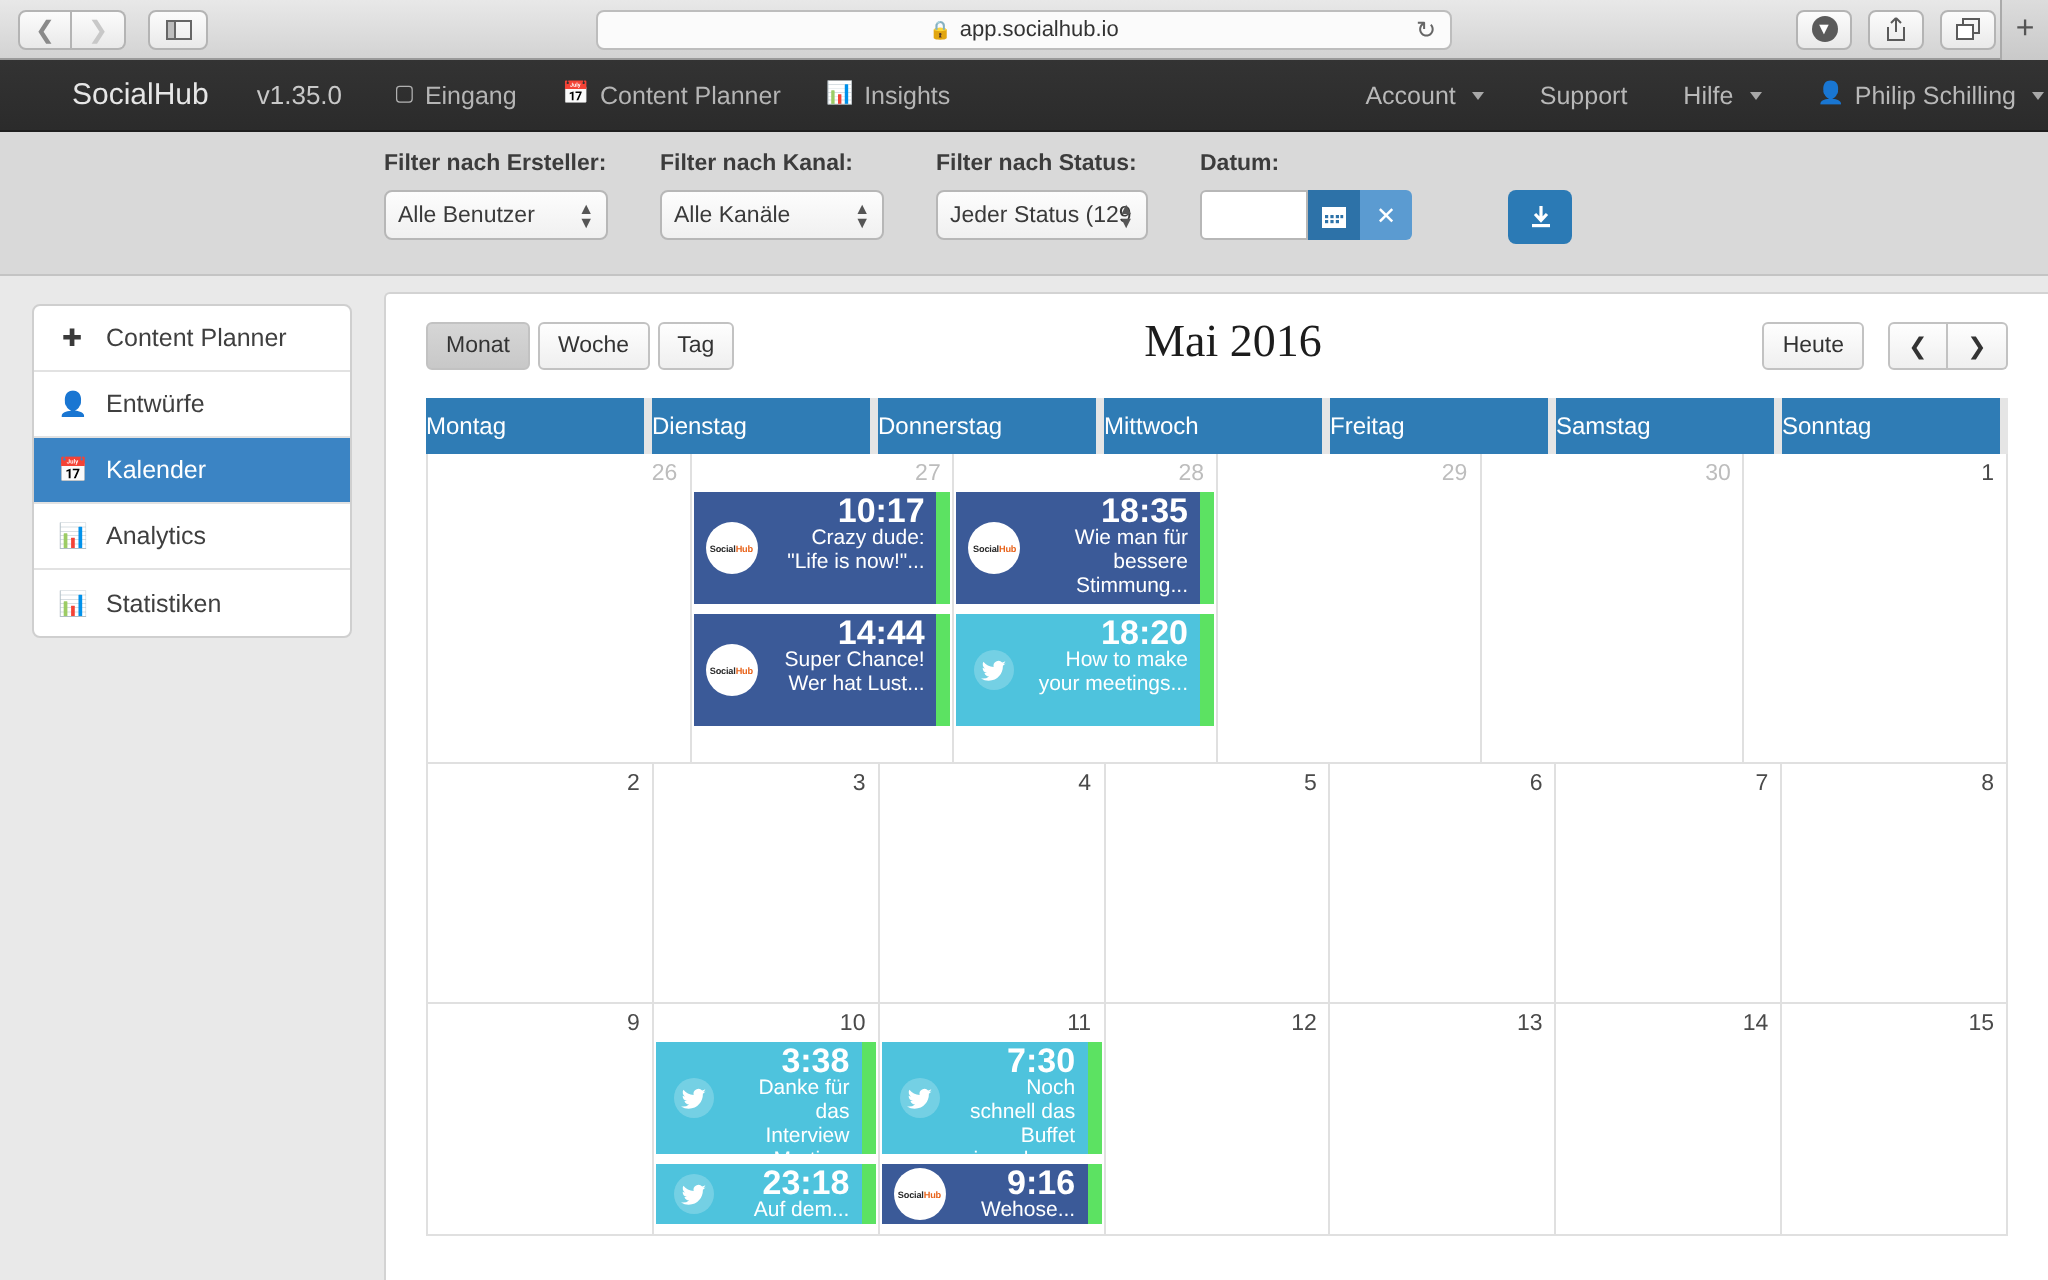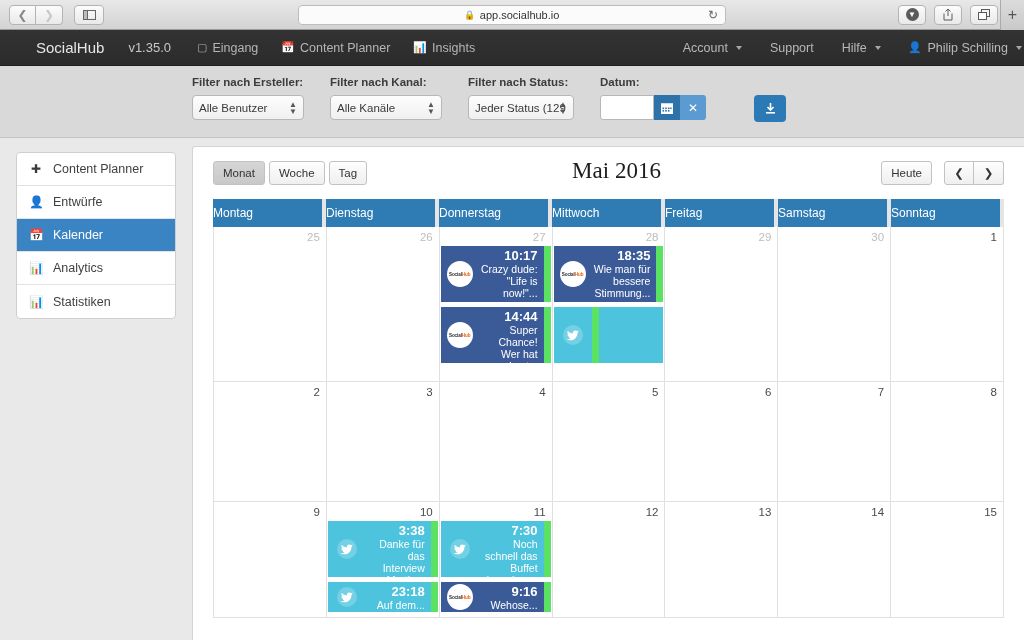--- a/index.html
+++ b/index.html
@@ -242,21 +242,21 @@
   .av-circle .lg {
     font-size: 4.6px; font-weight: bold; color: #2a2a2a;
     letter-spacing: -0.1px;
   }
   .av-circle .lg b { color: #e8641c; }
   .evt-body {
     flex: 1; min-width: 0; text-align: right;
     padding: 4px 6px 0 0;
     line-height: 12px;
   }
-  .evt-time { font-size: 13px; font-weight: bold; margin-bottom: 1px; }
+  .evt-time { font-size: 17px; font-weight: bold; margin-bottom: 1px; }
   .evt-text { font-size: 10.5px; }
   .evt-strip {
     width: 7px; background: #5ce262; flex: 0 0 7px;
   }
   .evt.cut { height: 30px; margin-bottom: 0; }
 </style>
 </head>
 <body>
 
 <div class="browser-chrome">
@@ -445,23 +445,20 @@
       <div class="dow">Donnerstag</div>
       <div class="dow">Mittwoch</div>
       <div class="dow">Freitag</div>
       <div class="dow">Samstag</div>
       <div class="dow">Sonntag</div>
     </div>
 
     <div id="weeks-host">
         <div class="week w1">
           <div class="day-cell">
-            <div class="daynum muted">25</div>
-          </div>
-          <div class="day-cell">
             <div class="daynum muted">26</div>
           </div>
           <div class="day-cell">
             <div class="daynum muted">27</div>
             <div class="evt fb">
               <div class="evt-av">
                 <div class="av-circle">
                   <span class="lg">Social<b>Hub</b></span>
                 </div>
               </div>
@@ -500,20 +497,24 @@
             </div>
             <div class="evt tw">
               <div class="evt-av">
                 <div class="av-circle" style="background: transparent;">
                   <svg width="20" height="20" viewBox="0 0 20 20">
                     <circle cx="10" cy="10" r="10" fill="rgba(255,255,255,0.22)"></circle>
                     <path d="M16 6.6c-.45.2-.93.33-1.43.4.52-.31.91-.8 1.1-1.38-.49.29-1.02.5-1.59.61a2.5 2.5 0 0 0-4.26 2.28A7.1 7.1 0 0 1 4.7 5.9a2.5 2.5 0 0 0 .77 3.34c-.4-.01-.79-.13-1.13-.31v.03a2.5 2.5 0 0 0 2 2.45c-.36.1-.75.11-1.12.04a2.5 2.5 0 0 0 2.33 1.74A5.02 5.02 0 0 1 3.5 14.2a7.08 7.08 0 0 0 3.83 1.12c4.6 0 7.11-3.8 7.11-7.1v-.33c.49-.35.91-.79 1.24-1.29z" fill="#fff"></path>
                   </svg>
                 </div>
               </div>
+              <div class="evt-body">
+                <div class="evt-time">18:20</div>
+                <div class="evt-text">How to make your meetings...</div>
+              </div>
               <div class="evt-strip"></div>
             </div>
           </div>
           <div class="day-cell">
             <div class="daynum muted">29</div>
           </div>
           <div class="day-cell">
             <div class="daynum muted">30</div>
           </div>
           <div class="day-cell">

